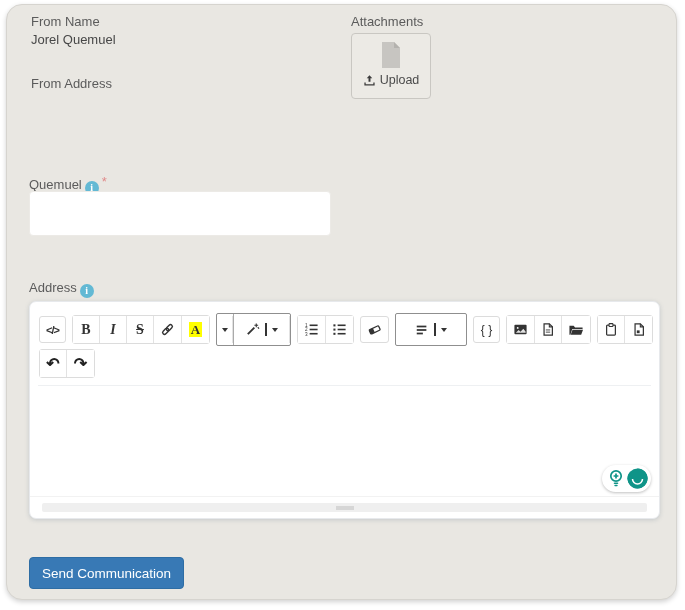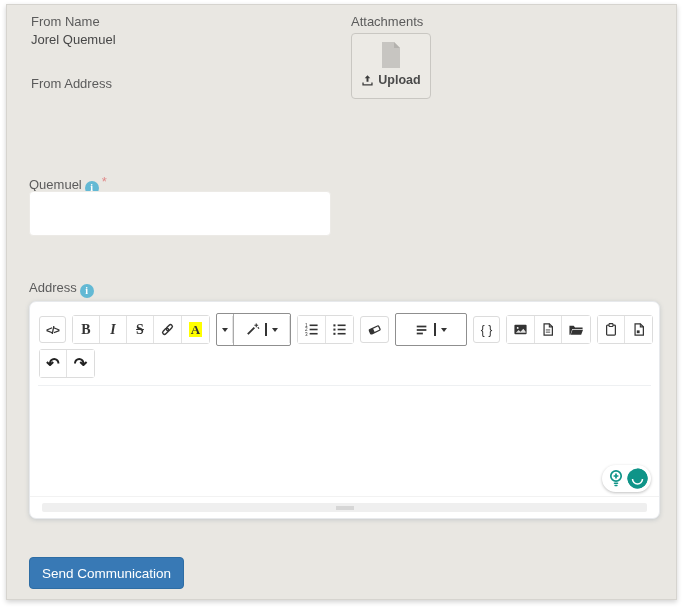--- a/index.html
+++ b/index.html
@@ -1,26 +1,26 @@
 <!DOCTYPE html>
 <html><head>
 <meta charset="utf-8">
 <style>
   html,body{margin:0;padding:0;background:#fff;width:685px;height:610px;
     font-family:"Liberation Sans",sans-serif;-webkit-font-smoothing:antialiased;}
   .panel{position:absolute;left:6px;top:4px;width:671px;height:596px;
-    background:#e9e7e2;border:1px solid #d6d4cf;border-radius:0;
+    background:#e9e7e2;border:1px solid #d6d4cf;border-radius:16px;
     box-shadow:0 2px 5px rgba(0,0,0,.18);box-sizing:border-box;}
   .lbl{position:absolute;font-size:13px;color:#5b5b5b;}
   .val{position:absolute;font-size:13px;color:#474747;}
 
   
   .att-card{position:absolute;left:344px;top:28px;width:80px;height:66px;
     border:1px solid #c9c7c2;border-radius:4px;background:#eceae5;box-sizing:border-box;
-    display:flex;flex-direction:column;align-items:center;font-weight:bold;}
+    display:flex;flex-direction:column;align-items:center;}
   .att-doc{margin-top:7px;}
   .att-upload{margin-top:4px;display:flex;align-items:center;gap:4px;
     font-size:12.5px;color:#4a4a4a;cursor:pointer;}
 
   
   .subject-input{position:absolute;left:22px;top:186px;width:302px;height:45px;
     background:#fff;border:1px solid #eceae6;border-radius:4px;box-sizing:border-box;
     font-size:14px;padding:0 10px;outline:none;color:#333;}
 
   .info-badge{display:inline-block;width:14px;height:14px;border-radius:50%;

